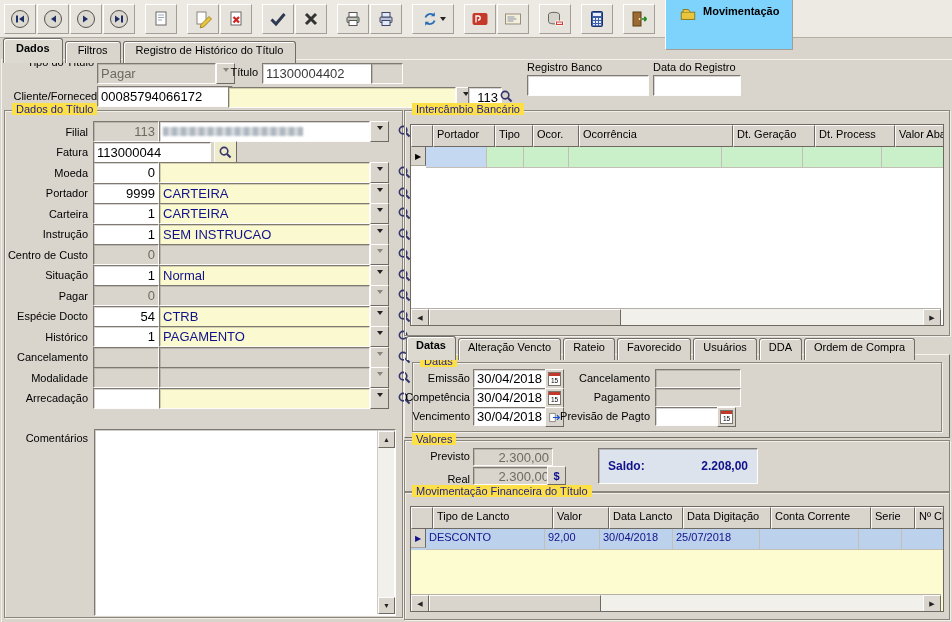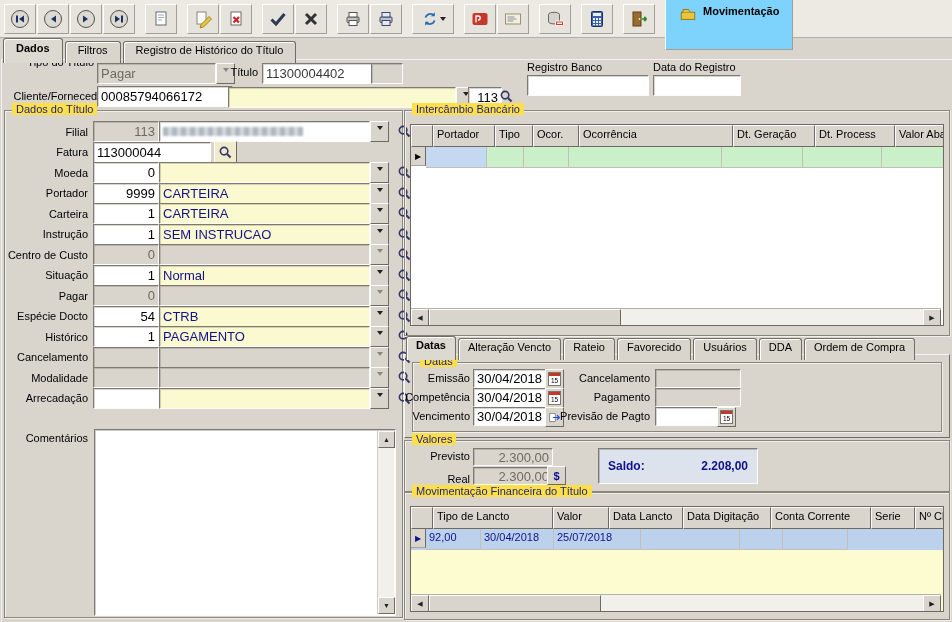--- a/index.html
+++ b/index.html
@@ -584,20 +584,21 @@
     <span class="hc" style="width:80px">Data Digitação</span>
     <span class="hc" style="width:92px">Conta Corrente</span>
     <span class="hc" style="width:36px">Serie</span>
     <span class="hc" style="width:58px">Nº Cheque</span>
 
   </div>
   <div class="tr navy" style="background:#bcd2ec">
     <span class="dc gut" style="width:14px">
         <span>▶</span>
       </span>
+    <span class="dc" style="width:112px">DESCONTO</span>
     <span class="dc" style="width:48px">92,00</span>
     <span class="dc" style="width:66px">30/04/2018</span>
     <span class="dc" style="width:80px">25/07/2018</span>
     <span class="dc" style="width:92px"></span>
     <span class="dc" style="width:36px"></span>
     <span class="dc" style="width:58px"></span>
 
   </div>
   <div class="hs" style="width:530px">
     <span class="sa">

